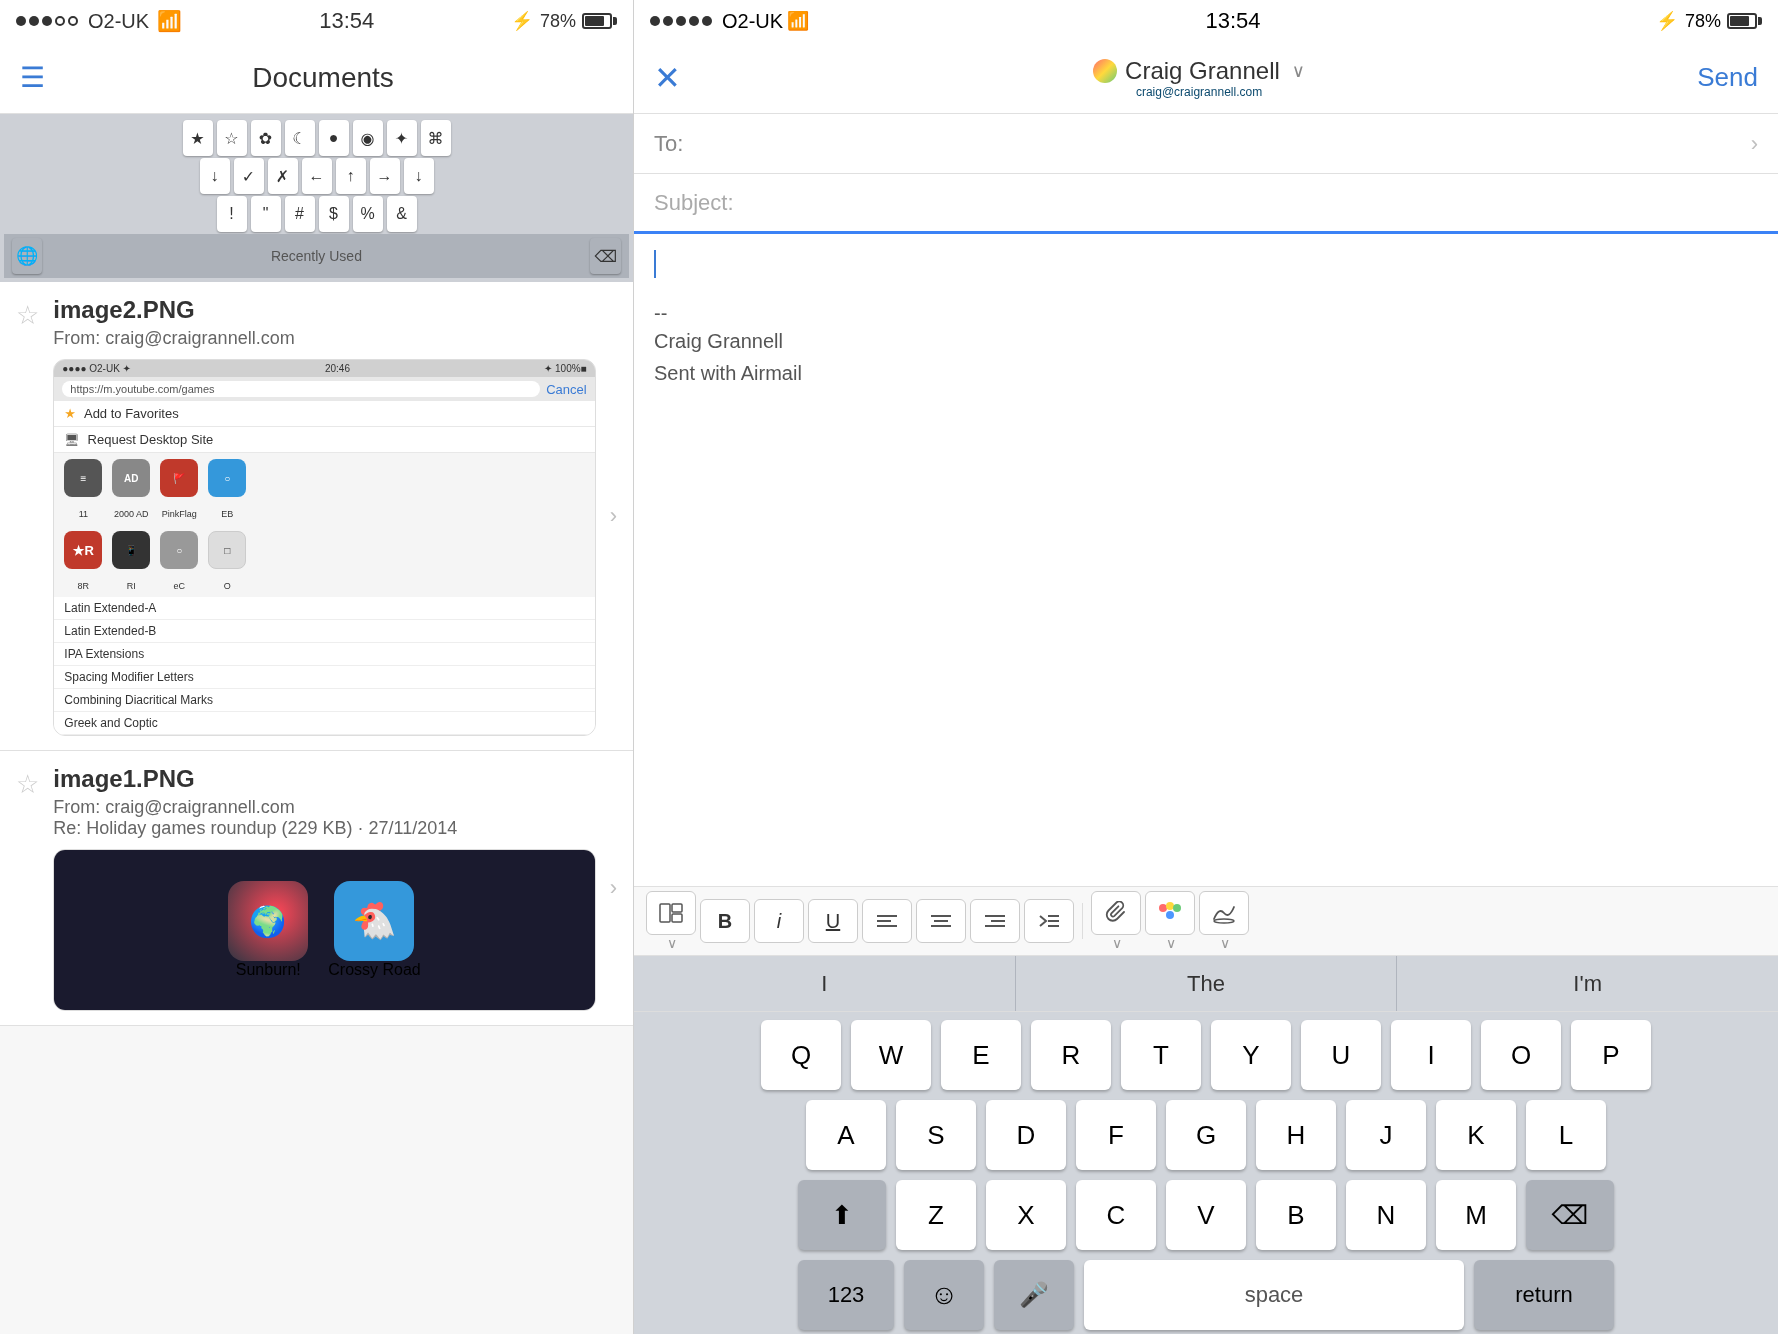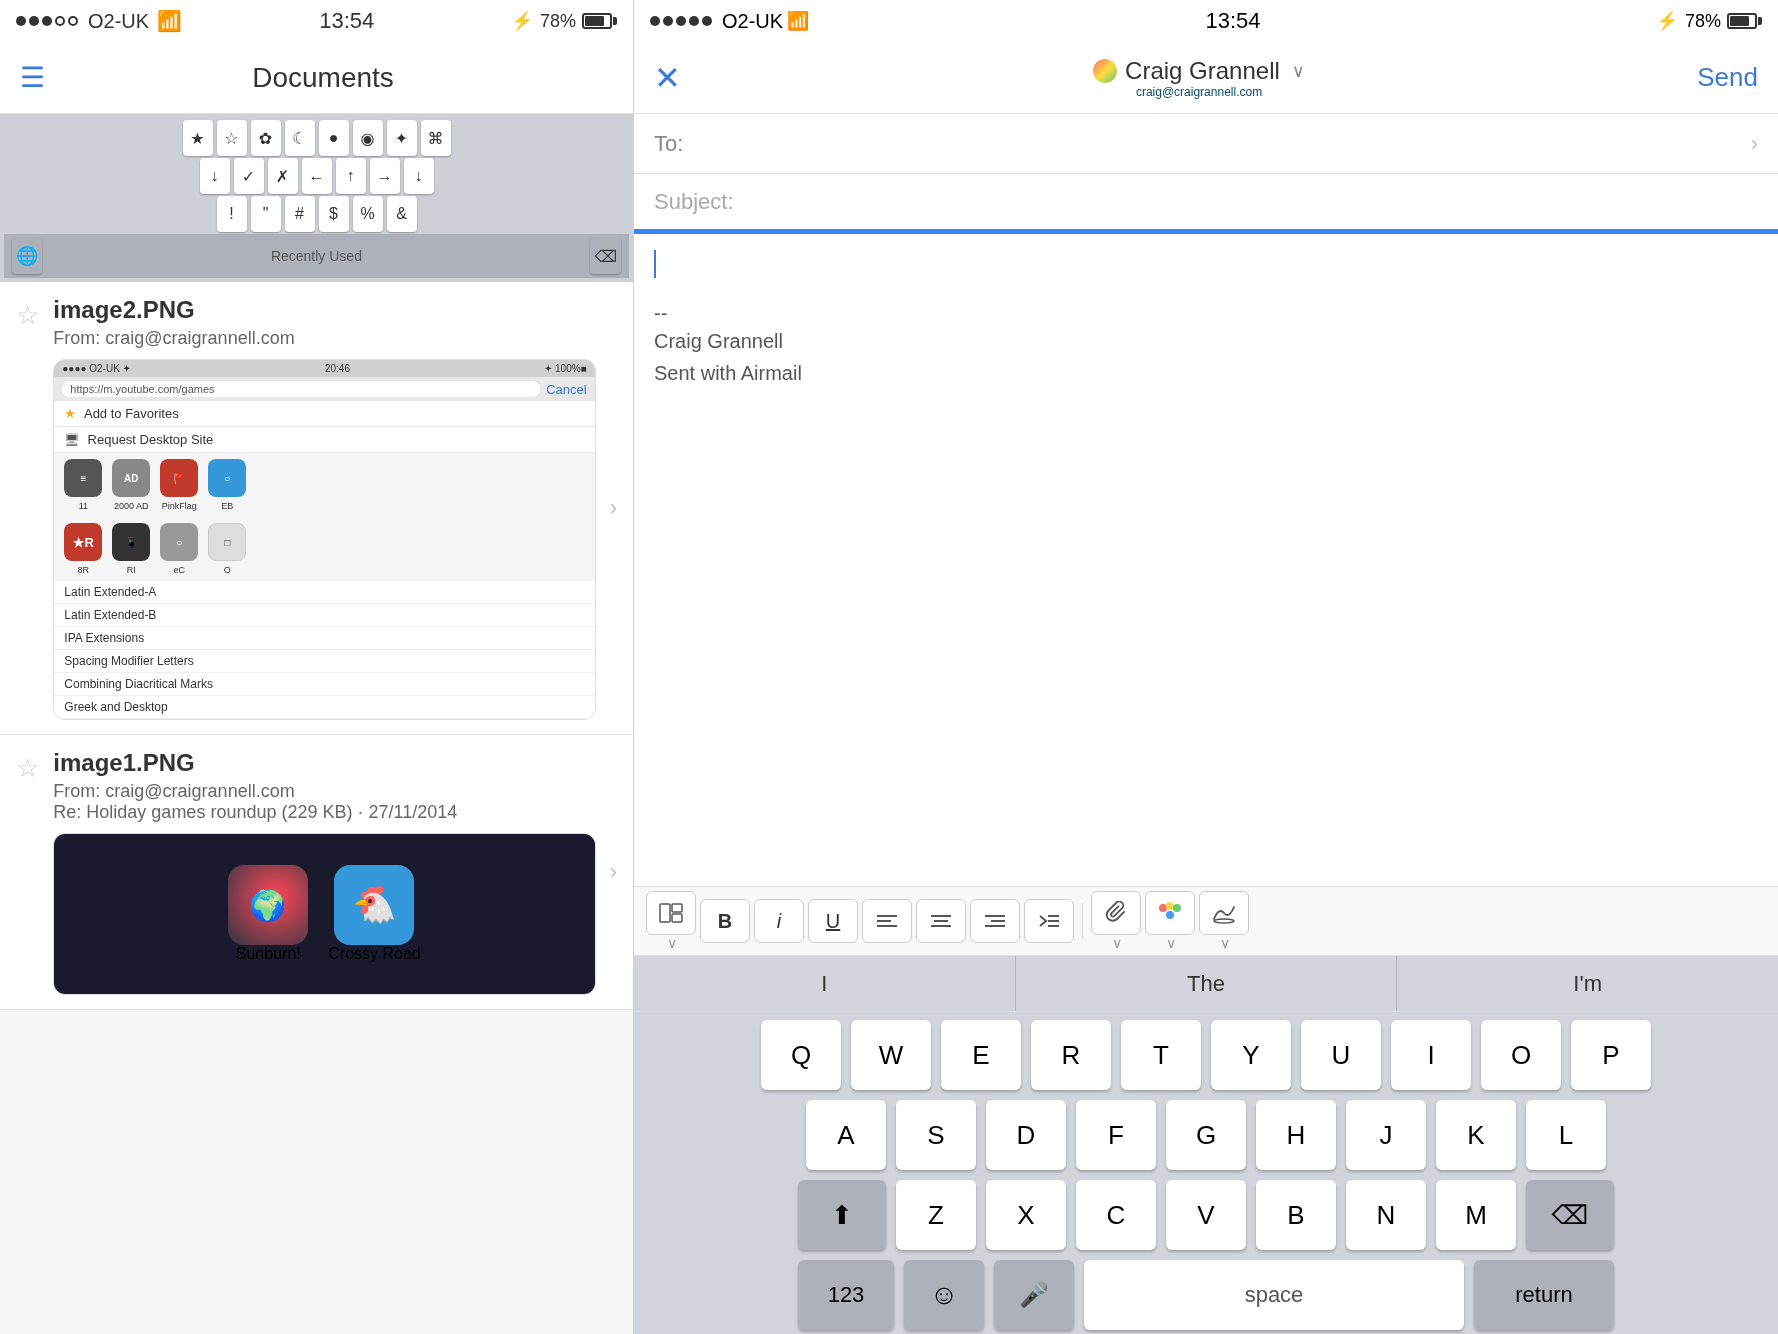--- a/index.html
+++ b/index.html
@@ -194,21 +194,21 @@
       display: flex;
       align-items: center;
       justify-content: center;
       font-size: 10px;
       font-weight: bold;
     }
     .preview-icon-label {
       font-size: 9px;
       color: #333;
       text-align: center;
-      margin-top: 4px;
+      margin-top: 12px;
     }
 
     
     .preview-list-item {
       padding: 4px 10px;
       border-bottom: 1px solid #eee;
       font-size: 12px;
       color: #333;
       background: #fff;
     }
@@ -281,21 +281,21 @@
       height: 60px;
     }
     .field-label { font-size: 22px; color: #888; width: 80px; }
     .field-input { flex: 1; font-size: 22px; color: #333; }
     .field-chevron { font-size: 22px; color: #c0c0c0; }
 
     .subject-field {
       display: flex;
       align-items: center;
       padding: 14px 20px;
-      border-bottom: 5px solid #3b82f6;
+      border-bottom: 3px solid #3b82f6;
       height: 60px;
     }
     .subject-placeholder { font-size: 22px; color: #aaa; }
 
     
     .email-body {
       flex: 1;
       padding: 16px 20px;
       display: flex;
       flex-direction: column;
@@ -575,21 +575,21 @@
                 <div class="preview-icon-img" style="background:#ddd;color:#333;border:1px solid #ccc;">□</div>
                 <span class="preview-icon-label">O</span>
               </div>
             </div>
 
             <div class="preview-list-item">Latin Extended-A</div>
             <div class="preview-list-item">Latin Extended-B</div>
             <div class="preview-list-item">IPA Extensions</div>
             <div class="preview-list-item">Spacing Modifier Letters</div>
             <div class="preview-list-item">Combining Diacritical Marks</div>
-            <div class="preview-list-item">Greek and Desktop</div>
+            <div class="preview-list-item">Greek and Coptic</div>
           </div>
         </div>
       </div>
       <span class="doc-chevron">›</span>
     </div>
 
     <div class="doc-item">
       <span class="star-icon">☆</span>
       <div class="doc-info">
         <div class="doc-title">image1.PNG</div>

